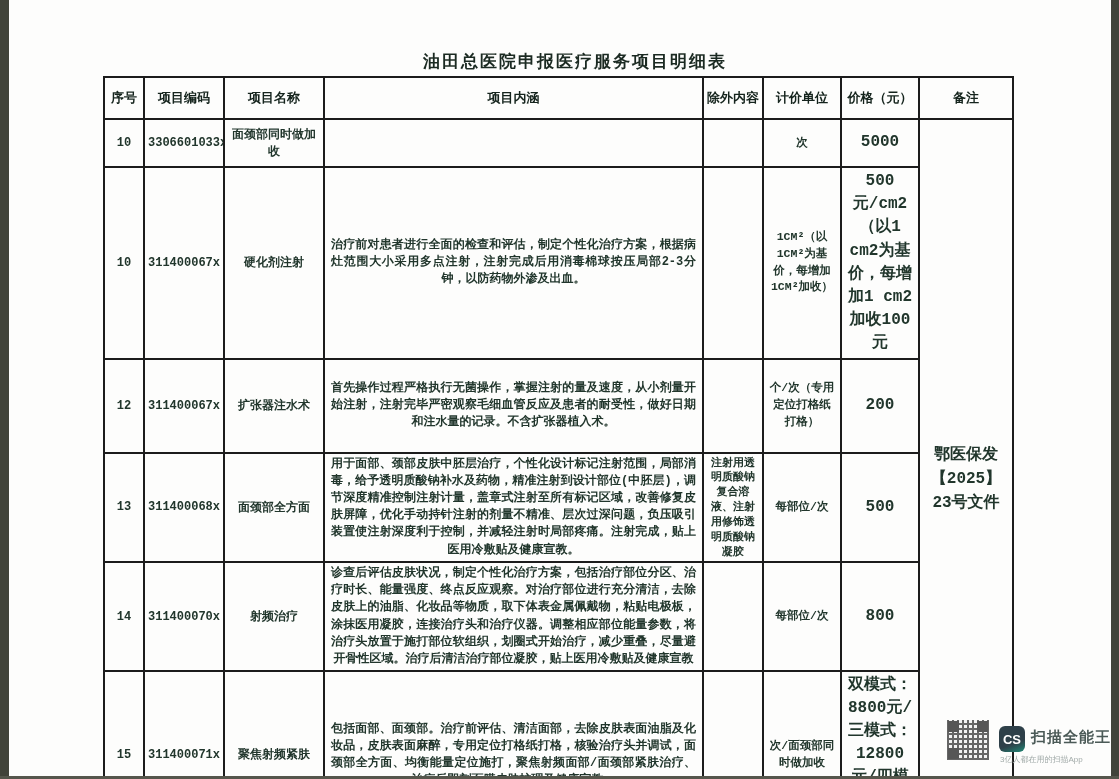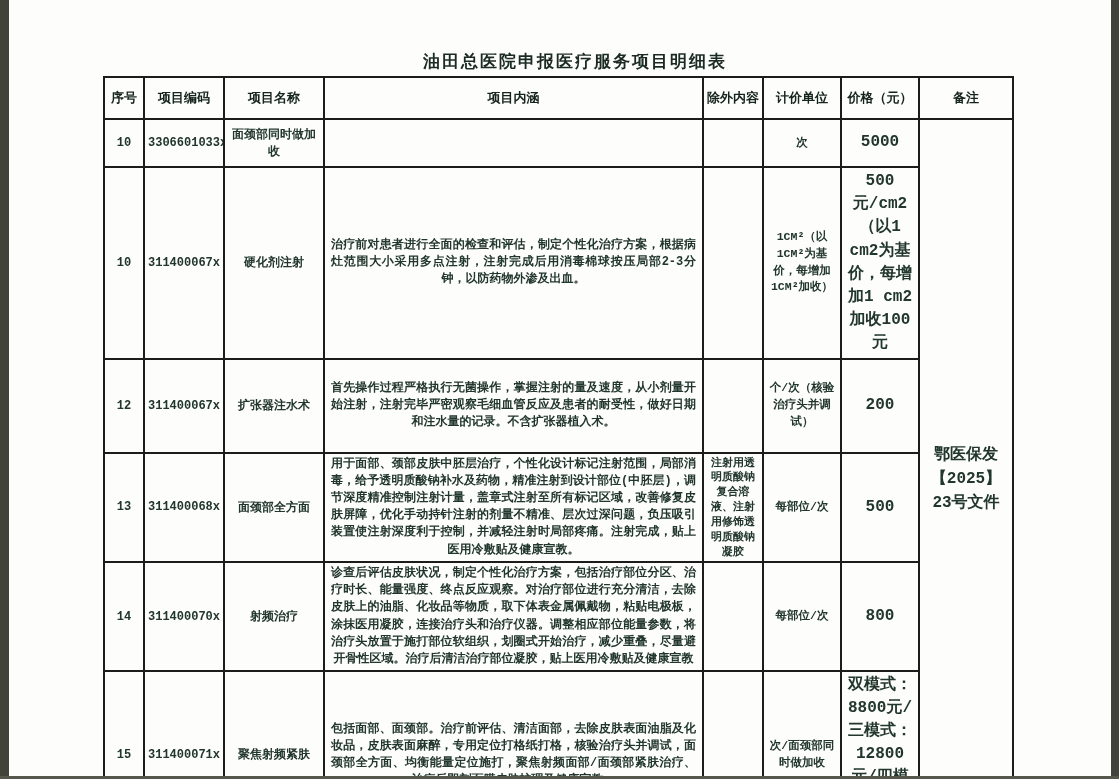--- a/index.html
+++ b/index.html
@@ -124,21 +124,21 @@
         <td class="cell-exclusion"></td>
         <td class="cell-unit">1CM²（以1CM²为基价，每增加1CM²加收）</td>
         <td class="cell-price">500元/cm2（以1 cm2为基价，每增加1 cm2加收100元</td>
       </tr>
       <tr style="height:94px">
         <td class="cell-seq">12</td>
         <td class="cell-code">311400067x</td>
         <td class="cell-name">扩张器注水术</td>
         <td class="cell-content">首先操作过程严格执行无菌操作，掌握注射的量及速度，从小剂量开始注射，注射完毕严密观察毛细血管反应及患者的耐受性，做好日期和注水量的记录。不含扩张器植入术。</td>
         <td class="cell-exclusion"></td>
-        <td class="cell-unit">个/次（核验治疗头并调试）</td>
+        <td class="cell-unit">个/次（专用定位打格纸打格）</td>
         <td class="cell-price">200</td>
       </tr>
       <tr style="height:86px">
         <td class="cell-seq">13</td>
         <td class="cell-code">311400068x</td>
         <td class="cell-name">面颈部全方面</td>
         <td class="cell-content">用于面部、颈部皮肤中胚层治疗，个性化设计标记注射范围，局部消毒，给予透明质酸钠补水及药物，精准注射到设计部位(中胚层)，调节深度精准控制注射计量，盖章式注射至所有标记区域，改善修复皮肤屏障，优化手动持针注射的剂量不精准、层次过深问题，负压吸引装置使注射深度利于控制，并减轻注射时局部疼痛。注射完成，贴上医用冷敷贴及健康宣教。</td>
         <td class="cell-exclusion">注射用透明质酸钠复合溶液、注射用修饰透明质酸钠凝胶</td>
         <td class="cell-unit">每部位/次</td>
         <td class="cell-price">500</td>
@@ -157,13 +157,19 @@
         <td class="cell-code">311400071x</td>
         <td class="cell-name">聚焦射频紧肤</td>
         <td class="cell-content">包括面部、面颈部。治疗前评估、清洁面部，去除皮肤表面油脂及化妆品，皮肤表面麻醉，专用定位打格纸打格，核验治疗头并调试，面颈部全方面、均衡能量定位施打，聚焦射频面部/面颈部紧肤治疗、治疗后即刻面膜皮肤护理及健康宣教。</td>
         <td class="cell-exclusion"></td>
         <td class="cell-unit">次/面颈部同时做加收</td>
         <td class="cell-price">双模式：8800元/三模式：12800元/四模式：14800元</td>
       </tr>
     </tbody>
   </table>
 
+  <div class="watermark">
+    <div class="qr-code"></div>
+    <div class="cs-logo">CS</div>
+    <div class="wm-name">扫描全能王</div>
+    <div class="wm-tagline">3亿人都在用的扫描App</div>
+  </div>
 </div>
 
 </body></html>

